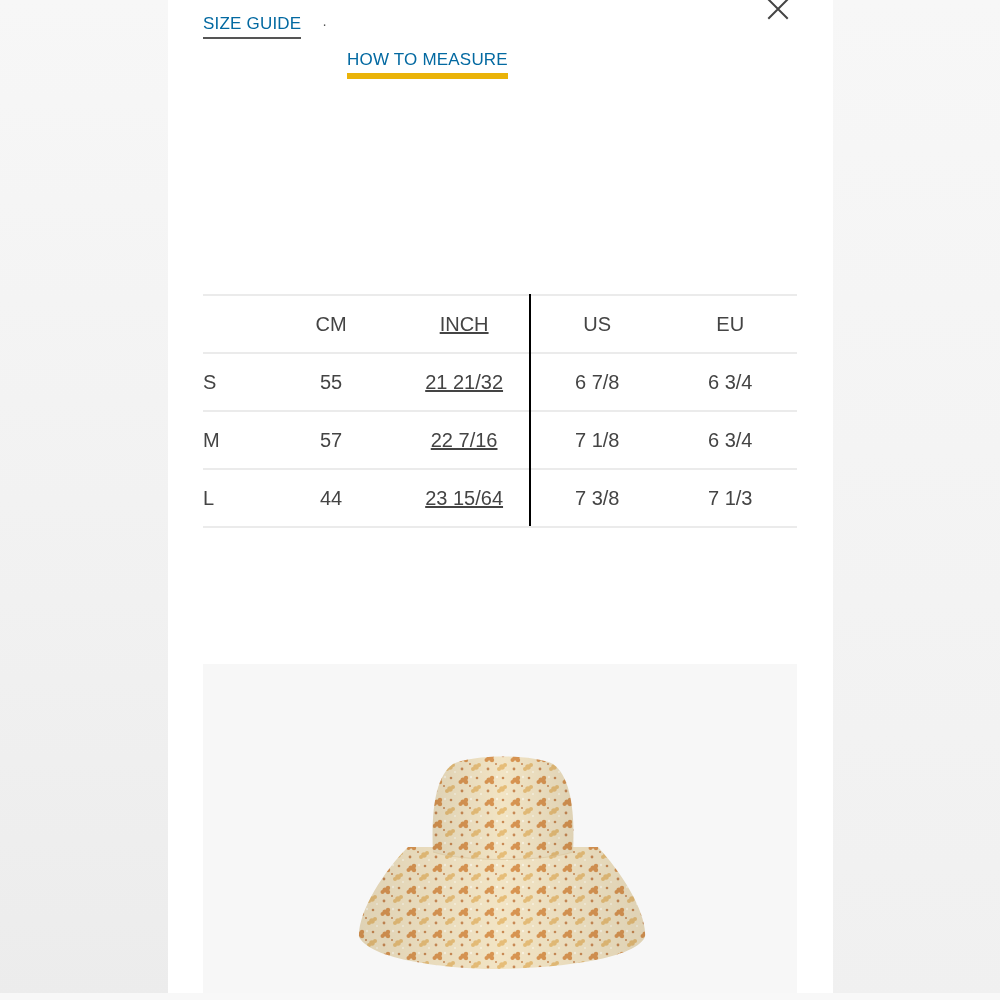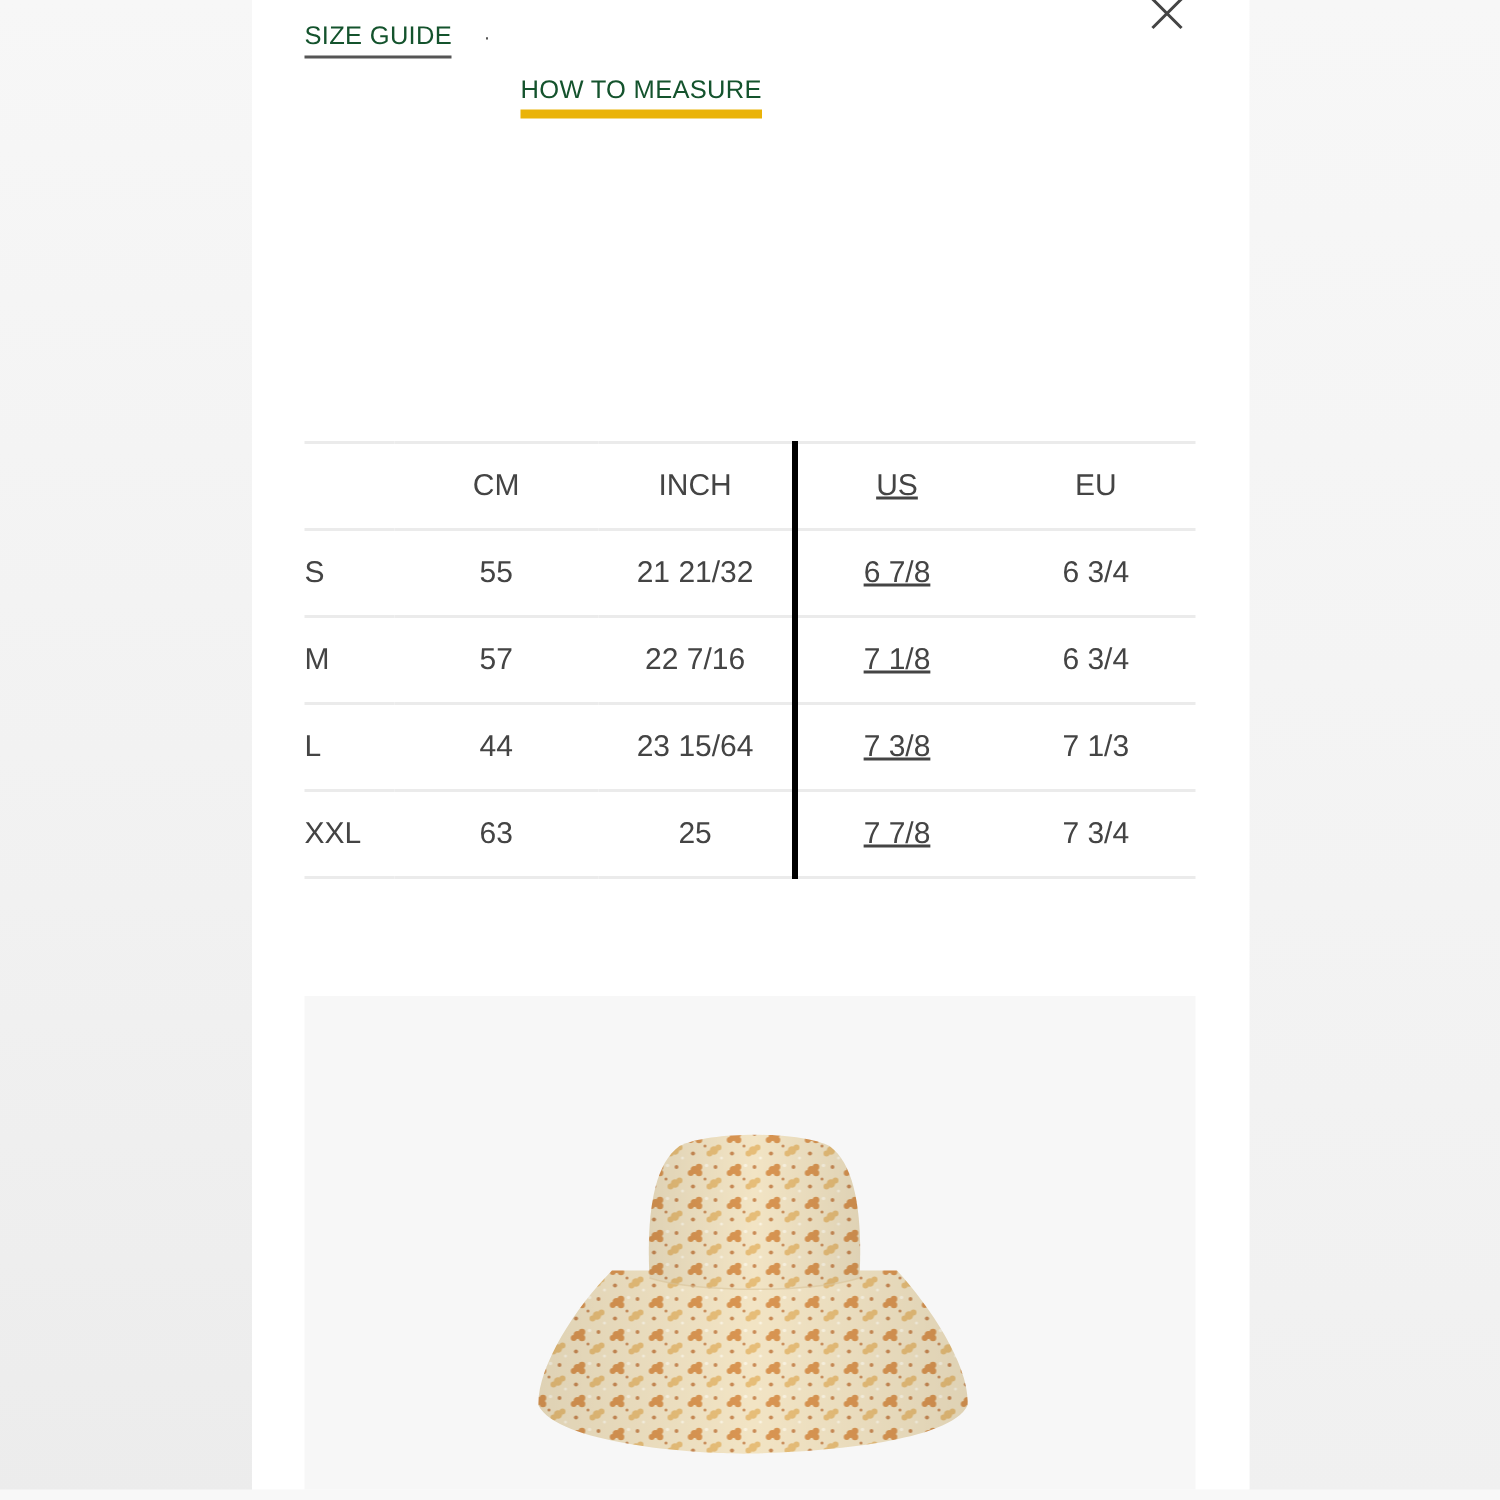--- a/index.html
+++ b/index.html
@@ -14,21 +14,21 @@
     background:linear-gradient(180deg,#f7f7f7 0%, #f1f1f1 60%, #ececec 100%); }
   .bg-right { position:absolute; right:0; top:0; width:167px; height:1000px;
     background:linear-gradient(180deg,#f7f7f7 0%, #f3f3f3 60%, #f0f0f0 100%); }
   .bottom-strip { position:absolute; left:0; top:993px; width:1000px; height:7px; background:#f8f8f8; }
   .panel {
     position:absolute; left:168px; top:0; width:665px; height:993px;
     background:#ffffff;
   }
   .tabs { position:absolute; left:35px; top:14px; height:26px; display:flex; align-items:flex-start; }
   .tab {
-    font-size:17px; letter-spacing:0.2px; color:#14532d;
+    font-size:17px; letter-spacing:0.2px; color:#0369a1;
     padding-bottom:3px; cursor:pointer; line-height:20px;
   }
   .tab.active { border-bottom:2px solid #555; }
   .tab.inactive { border-bottom:6px solid #eab308;margin-top:36px; }
   .tab-sep { font-size:14px; color:#555; margin:0 20px 0 21px; line-height:20px; }
   .close {
     position:absolute; left:598px; top:-2px; width:24px; height:24px; cursor:pointer;
   }
   .close svg { display:block; }
   .intro {
@@ -39,22 +39,22 @@
     position:absolute; left:35px; top:294px; width:594px;
     border-collapse:collapse; font-size:20px; color:#444;
   }
   table.sizes td, table.sizes th {
     height:56px; border-top:2px solid #ebebeb; font-weight:normal;
     text-align:center; padding:0;
   }
   table.sizes tr:last-child td { border-bottom:2px solid #ebebeb; }
   table.sizes .c-size { text-align:left; width:60px; }
   table.sizes .c-cm { width:137px; }
-  table.sizes .c-inch { width:130px; border-right:4px solid #000000; }
-  table.sizes .c-us { width:133px;text-decoration:underline; }
+  table.sizes .c-inch { width:130px; border-right:2px solid #000000;text-decoration:underline; }
+  table.sizes .c-us { width:133px; }
   table.sizes .c-eu { width:134px; }
   .image-box {
     position:absolute; left:35px; top:664px; width:594px; height:329px;
     background:#f7f7f7; overflow:hidden;
   }
   .hat { position:absolute; left:150px; top:88px; }
 </style>
 </head>
 <body>
 
@@ -100,27 +100,20 @@
       <td class="c-us">7 1/8</td>
       <td class="c-eu">6 3/4</td>
     </tr>
     <tr>
       <td class="c-size">L</td>
       <td class="c-cm">44</td>
       <td class="c-inch">23 15/64</td>
       <td class="c-us">7 3/8</td>
       <td class="c-eu">7 1/3</td>
     </tr>
-    <tr>
-      <td class="c-size">XXL</td>
-      <td class="c-cm">63</td>
-      <td class="c-inch">25</td>
-      <td class="c-us">7 7/8</td>
-      <td class="c-eu">7 3/4</td>
-    </tr>
   </tbody>
     </table>
 
   <div class="image-box">
     <svg class="hat" width="300" height="220" viewBox="0 0 300 220">
       <defs>
         <pattern id="floral" x="0" y="0" width="26" height="22" patternUnits="userSpaceOnUse">
           <rect width="26" height="22" fill="#f2e4c4"></rect>
           <g fill="#d99552">
             <circle cx="6" cy="6" r="2.6"></circle>

